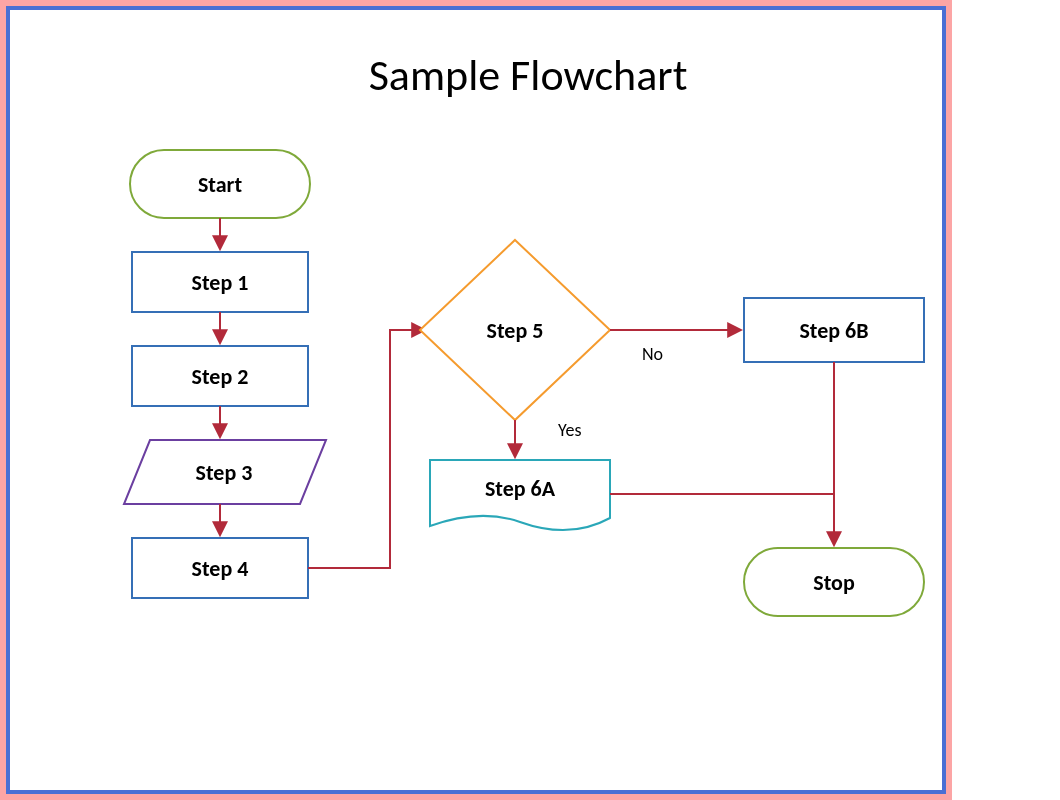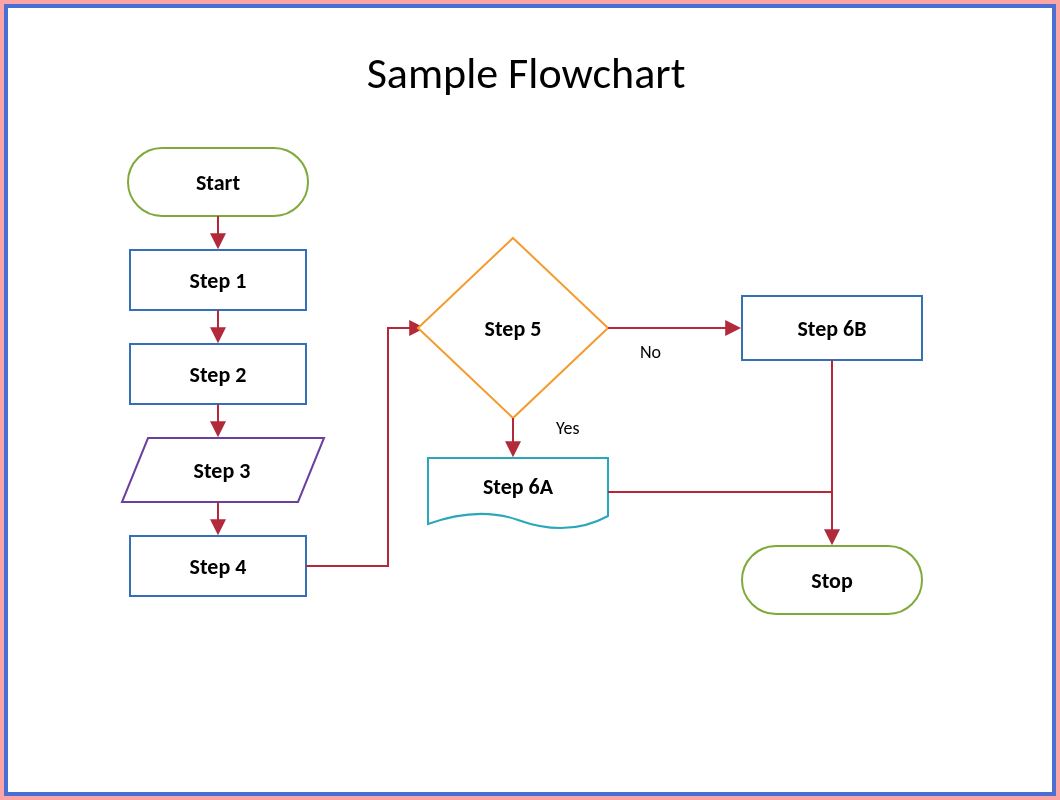--- a/index.html
+++ b/index.html
@@ -1,16 +1,16 @@
 <!DOCTYPE html>
 <html><head>
 <meta charset="utf-8">
 <style>
   html,body{margin:0;padding:0;width:1060px;height:800px;background:#fff;font-family:"Calibri","Segoe UI",Arial,sans-serif;}
-  .outer{box-sizing:border-box;width:1060px;height:800px;border:4px solid #fca5a5;text-decoration:underline;}
+  .outer{box-sizing:border-box;width:952px;height:800px;border:6px solid #fca5a5;text-decoration:underline;}
   .inner{box-sizing:border-box;width:100%;height:100%;border:4px solid #4a6fd4;position:relative;background:#fff;}
   svg{position:absolute;left:0;top:0;}
   .title{font-size:44px;color:#000;}
   .label{font-size:22px;font-weight:600;color:#000;}
   .small{font-size:18px;color:#000;}
 </style>
 </head>
 <body>
 
 <div class="outer">

